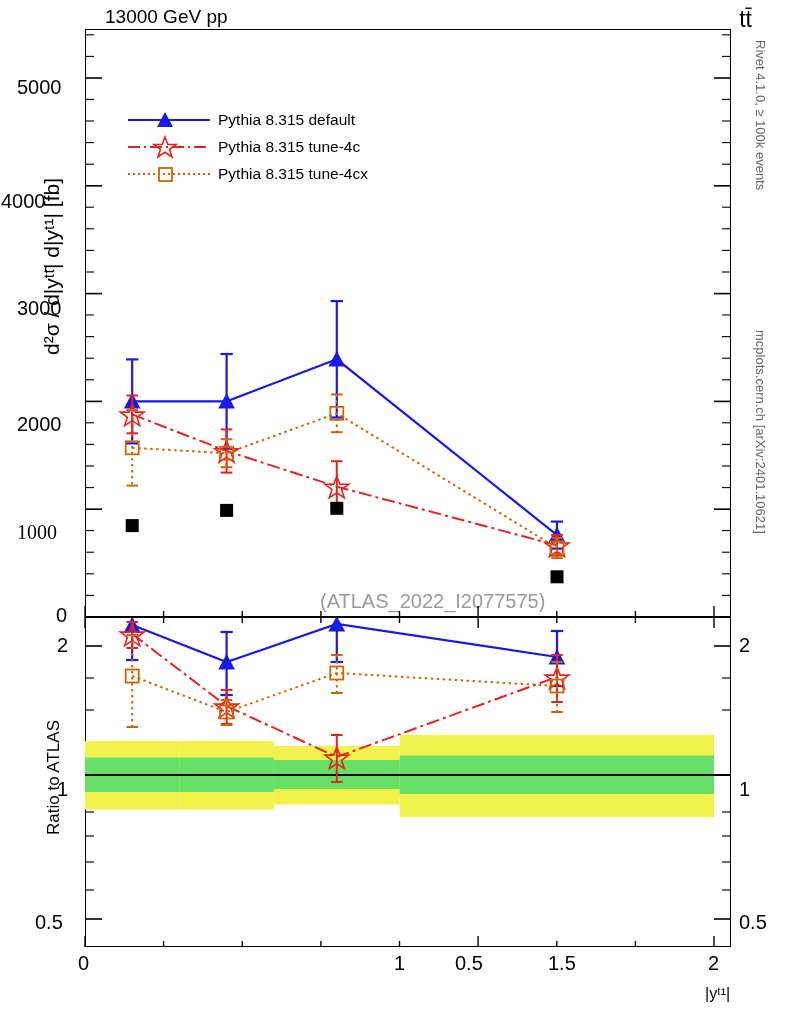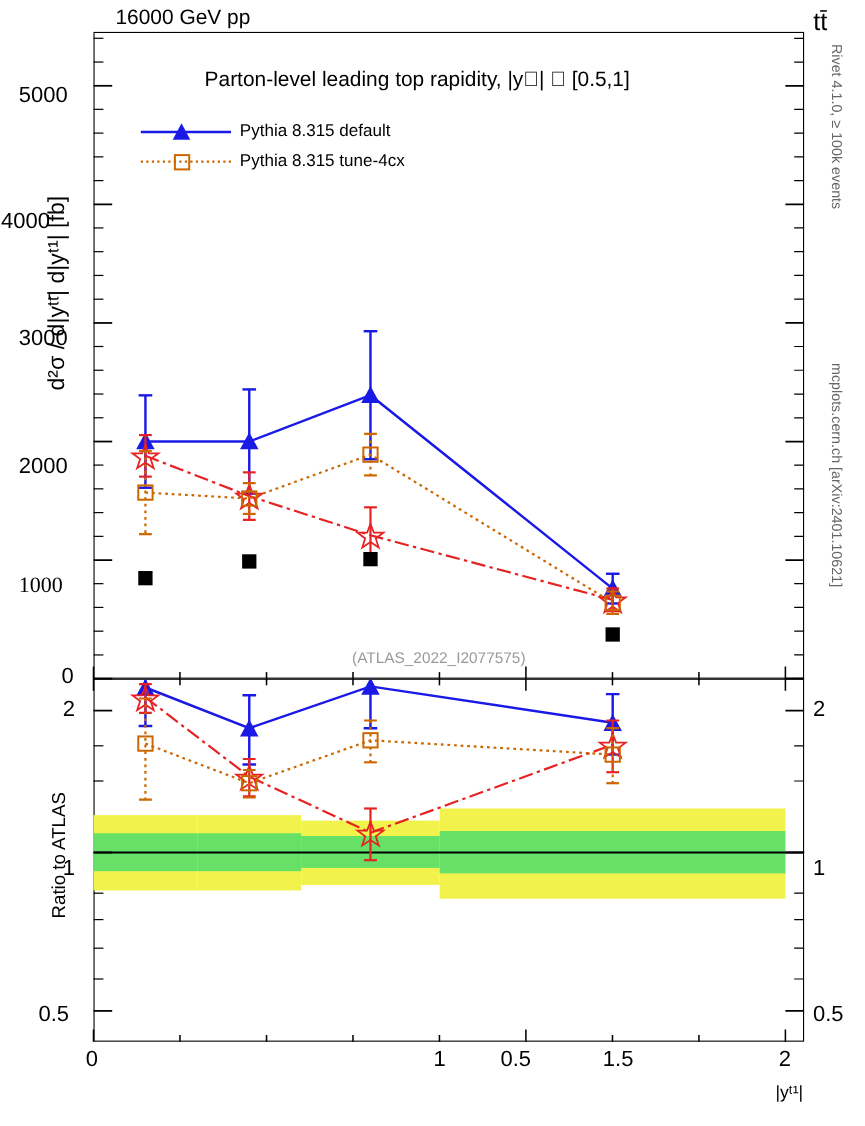--- a/index.html
+++ b/index.html
@@ -22,21 +22,21 @@
   }
 
   
   .frame{position:absolute;border:1.6px solid #000;box-sizing:border-box;background:transparent;}
 
   
   .tl{position:absolute;font-size:20px;color:#000;white-space:nowrap;}
 
   
   .plottitle{position:absolute;font-size:19px;white-space:nowrap;}
-  .watermark{position:absolute;font-size:14px;color:#9a9a9a;white-space:nowrap;}
+  .watermark{position:absolute;font-size:20px;color:#9a9a9a;white-space:nowrap;}
 
   
   .legend{position:absolute;font-size:15.5px;}
   .legrow{position:relative;height:27px;}
   .legtext{position:absolute;left:92px;top:3px;white-space:nowrap;}
   .legmark{position:absolute;left:0;top:0;width:86px;height:24px;}
 
   
   .ylab{
     position:absolute;transform-origin:0 0;transform:rotate(-90deg);
@@ -49,48 +49,54 @@
   .xlab{position:absolute;font-size:16px;white-space:nowrap;}
 
   svg{display:block;}
   .ovl{position:absolute;left:0;top:0;pointer-events:none;}
 </style>
 </head>
 <body>
 
 <div id="root">
 
-  <div class="abs toplabel" style="left:105px;top:6px;">16000 GeV pp</div>
+  <div class="abs toplabel" style="left:105px;top:6px;">13000 GeV pp</div>
   <div class="abs rightlabel" style="right:34px;top:6px;">tt̄</div>
 
   <div class="rot" style="left:768px;top:40px;transform:rotate(90deg);">Rivet 4.1.0, ≥ 100k events</div>
   <div class="rot" style="left:768px;top:330px;transform:rotate(90deg);">mcplots.cern.ch [arXiv:2401.10621]</div>
 
   <div class="frame" style="left:85px;top:29px;width:646px;height:588px;"></div>
 
   <div class="ylab" style="left:40px;top:355px;">d²σ / d|yᵗᵗ̄| d|yᵗ¹| [fb]</div>
 
   <div class="tl" style="left:56px;top:604px;">0</div>
   <div class="tl" style="left:17px;top:521px;font-family:Liberation Serif, serif;">1000</div>
   <div class="tl" style="left:17px;top:413px;">2000</div>
   <div class="tl" style="left:17px;top:297px;">3000</div>
   <div class="tl" style="left:1px;top:190px;text-align:center;">4000</div>
   <div class="tl" style="left:17px;top:76px;">5000</div>
 
-  <div class="plottitle" style="left:186px;top:62px;">Parton-level leading top rapidity, |y⃗| ∈ [0.5,1]</div>
 
   <div class="watermark" style="left:320px;top:590px;">(ATLAS_2022_I2077575)</div>
 
   <div class="legend" style="left:126px;top:108px;width:330px;">
     <div class="legrow">
       <svg class="legmark" width="86" height="24">
         <line x1="2" y1="12" x2="84" y2="12" stroke="#1a1ae6" stroke-width="2.2"></line>
         <polygon points="39,4 47,19 31,19" fill="#1a1ae6"></polygon>
       </svg>
       <span class="legtext">Pythia 8.315 default</span>
+    </div>
+    <div class="legrow">
+      <svg class="legmark" width="86" height="24">
+        <line x1="2" y1="12" x2="84" y2="12" stroke="#e62222" stroke-width="2" stroke-dasharray="12,4,2,4"></line>
+        <polygon points="39,2 41.9,9.5 50,9.5 43.5,14.3 46,22 39,17.3 32,22 34.5,14.3 28,9.5 36.1,9.5" fill="none" stroke="#e62222" stroke-width="1.6"></polygon>
+      </svg>
+      <span class="legtext">Pythia 8.315 tune-4c</span>
     </div>
     <div class="legrow">
       <svg class="legmark" width="86" height="24">
         <line x1="2" y1="12" x2="84" y2="12" stroke="#cc6600" stroke-width="2" stroke-dasharray="2,3"></line>
         <rect x="33" y="6" width="13" height="13" fill="none" stroke="#cc6600" stroke-width="1.8"></rect>
       </svg>
       <span class="legtext">Pythia 8.315 tune-4cx</span>
     </div>
   </div>
 

